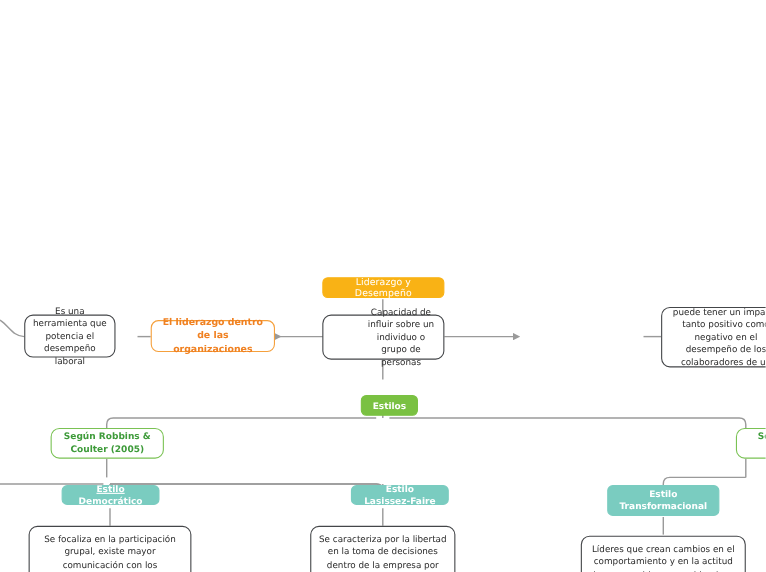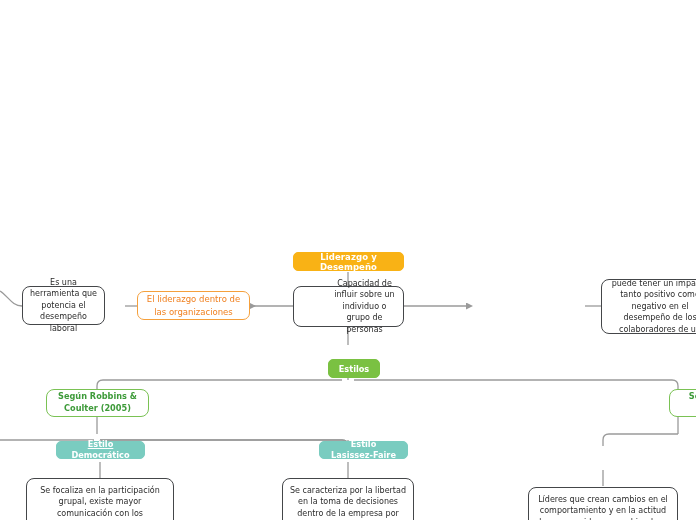--- a/index.html
+++ b/index.html
@@ -11,32 +11,32 @@
   }
   #canvas{position:absolute;inset:0;width:696px;height:520px;}
   svg.links{position:absolute;left:0;top:0;width:696px;height:520px;pointer-events:none;}
 
   .node{position:absolute;box-sizing:border-box;display:flex;align-items:center;
         justify-content:center;text-align:center;border-radius:7px;}
 
   
   .n-root{
     background:#F9B215;border:1px solid #F9B215;color:#ffffff;
-    font-size:8.5px;font-weight:bold;letter-spacing:.1px;padding:4px 8px;
+    font-size:8.5px;font-weight:normal;letter-spacing:.1px;padding:4px 8px;
     border-radius:5px;
   }
   
   .n-card{
     background:#ffffff;border:1.6px solid #444649;color:#2b2b2b;
     font-size:8px;line-height:1.42;padding:5px 7px;border-radius:8px;
   }
   
   .n-orange{
     background:#ffffff;border:1.4px solid #F5A03C;color:#F08121;
-    font-size:8.5px;font-weight:normal;line-height:1.42;padding:5px 7px;border-radius:7px;
+    font-size:8.5px;font-weight:bold;line-height:1.42;padding:5px 7px;border-radius:7px;
   }
   
   .n-green-out{
     background:#ffffff;border:1.4px solid #7AC254;color:#3E9B3A;
     font-size:8.2px;font-weight:bold;line-height:1.45;padding:5px 7px;border-radius:8px;
   }
   
   .n-green{
     background:#7AC142;border:1px solid #7AC142;color:#ffffff;
     font-size:8.2px;font-weight:bold;padding:4px 9px;border-radius:5px;
@@ -137,20 +137,23 @@
   </div>
 
   <div class="node n-teal" style="left:56px;top:441px;width:89px;height:18px;text-decoration:underline;">
     <span>Estilo Democrático</span>
   </div>
 
   <div class="node n-teal" style="left:303px;top:441px;width:89px;height:18px;margin-left:16px;">
     <span>Estilo Lasissez-Faire</span>
   </div>
 
+  <div class="node n-teal" style="left:552px;top:441px;width:102px;height:28px;">
+    <span>Estilo Transformacional</span>
+  </div>
 
   <div class="node n-card clip" style="left:26px;top:478px;width:148px;height:52px;align-items:flex-start;padding-top:6px;">
     <span>Se focaliza en la participación grupal, existe mayor comunicación con los subordinados</span>
   </div>
 
   <div class="node n-card clip" style="left:282px;top:478px;width:132px;height:52px;align-items:flex-start;padding-top:6px;">
     <span>Se caracteriza por la libertad en la toma de decisiones dentro de la empresa por parte del grupo de colaboradores</span>
   </div>
 
   <div class="node n-card clip" style="left:528px;top:487px;width:150px;height:44px;align-items:flex-start;padding-top:6px;">

